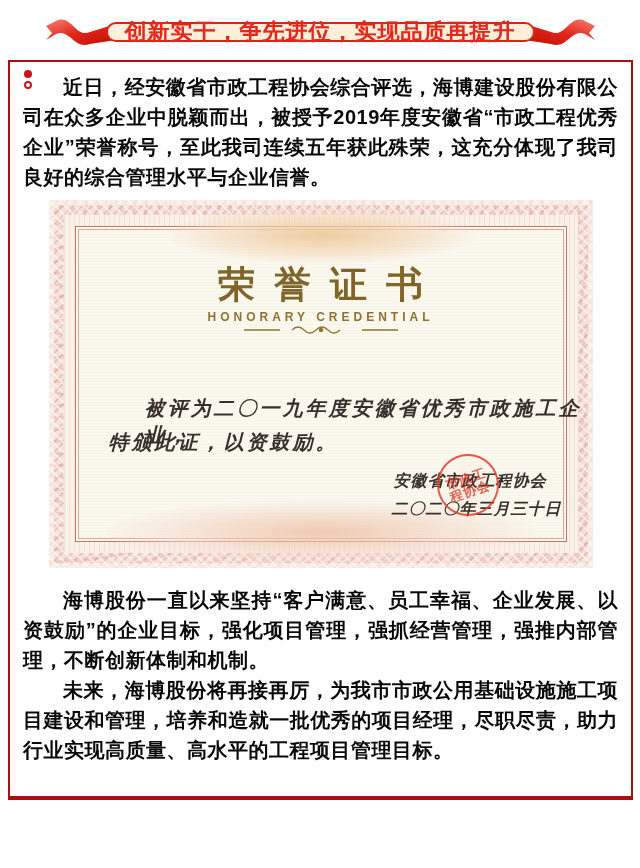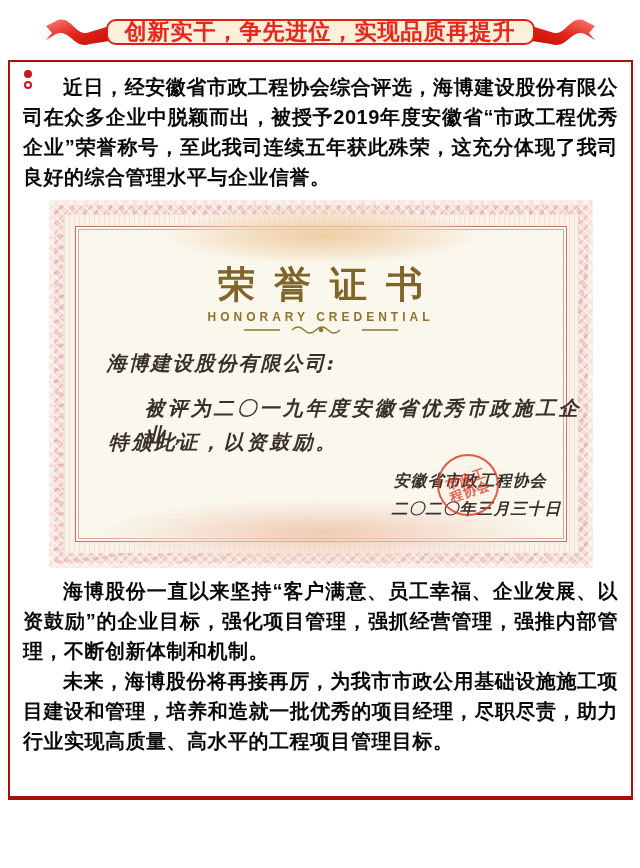--- a/index.html
+++ b/index.html
@@ -5,39 +5,39 @@
   * { margin:0; padding:0; box-sizing:border-box; }
   html,body { width:640px; height:868px; background:#ffffff; overflow:hidden; }
   body { position:relative; font-family:"Liberation Sans","DejaVu Sans",sans-serif; }
 
   
   .banner-row { position:absolute; top:11px; left:0; width:640px; height:42px;
     display:flex; justify-content:center; align-items:center; z-index:5; }
   .ribbon { width:72px; height:36px; flex:0 0 auto; }
   .ribbon.left  { margin-right:-10px; }
   .ribbon.right { margin-left:-10px; transform:scaleX(-1); }
-  .banner-pill { position:relative; z-index:2; height:26px; padding:0 17px;
+  .banner-pill { position:relative; z-index:2; height:20px; padding:0 17px;
     display:flex; align-items:center; background:#fdf0da;
     border:2px solid #de2116; border-radius:10px;
     color:#e5271e; font-size:22px; font-weight:bold; letter-spacing:1px;
     text-shadow:0 0 1px rgba(229,39,30,.35); white-space:nowrap; }
 
   
   .content-box { position:absolute; top:60px; left:8px; width:625px; height:740px;
     background:#ffffff; border:2px solid #ac0d0d; border-bottom-width:4px;
     padding:10px 13px 0 13px; overflow:hidden; }
   .dot { position:absolute; left:14px; top:8px; width:8px; height:8px;
     border-radius:50%; background:#c9151b; }
   .dot.hollow { top:19px; background:transparent; border:2px solid #c9151b;
     width:8px; height:8px; }
   .para { font-size:20px; line-height:30px; font-weight:600; color:#090909;
     text-indent:2em; text-align:justify; letter-spacing:0.5px; }
 
   
-  .certificate { position:relative; width:544px; height:368px; margin:8px auto 8px auto;
+  .certificate { position:relative; width:544px; height:368px; margin:8px auto 17px auto;
     background-color:#f5e0da;
     background-image:
       repeating-linear-gradient(45deg,  rgba(255,255,255,.55) 0 2px, rgba(255,255,255,0) 2px 7px),
       repeating-linear-gradient(-45deg, rgba(210,132,120,.30) 0 2px, rgba(210,132,120,0) 2px 7px),
       repeating-radial-gradient(circle at 0 0, rgba(214,142,130,.25) 0 3px, rgba(214,142,130,0) 3px 12px);
     box-shadow:inset 0 0 0 5px rgba(252,246,240,.65);text-decoration:underline; }
   .cert-band { position:absolute; inset:15px; background-color:#faf1e9;
     background-image:repeating-linear-gradient(90deg, rgba(216,164,146,.20) 0 1px, rgba(216,164,146,0) 1px 5px); }
   .cert-frame { position:absolute; inset:26px; border:1px solid #c4766b;
     background-color:#fbf8ee;
@@ -109,21 +109,20 @@
       <svg width="170" height="12" viewBox="0 0 170 12">
         <g stroke="#8e7330" fill="none" stroke-width="1.6">
           <line x1="8" y1="6" x2="44" y2="6"></line>
           <line x1="126" y1="6" x2="162" y2="6"></line>
           <path d="M56 6 q6 -6 12 0 q6 6 12 0 q6 -6 12 0 q6 6 12 0" stroke-width="1.2"></path>
           <circle cx="85" cy="6" r="2.2" fill="#8e7330" stroke="none"></circle>
         </g>
       </svg>
     </div>
 
-    <div class="cert-el cert-script cert-addressee">海博建设股份有限公司:</div>
     <div class="cert-el cert-script cert-line2">特颁此证，以资鼓励。</div>
     <div class="cert-el cert-script cert-line1">被评为二〇一九年度安徽省优秀市政施工企业，</div>
     <div class="cert-el cert-script cert-issuer">安徽省市政工程协会</div>
     <div class="cert-el cert-script cert-date">二〇二〇年三月三十日</div>
 
     <div class="seal">
       <div class="seal-inner">市政工程协会</div>
     </div>
   </div>
 

